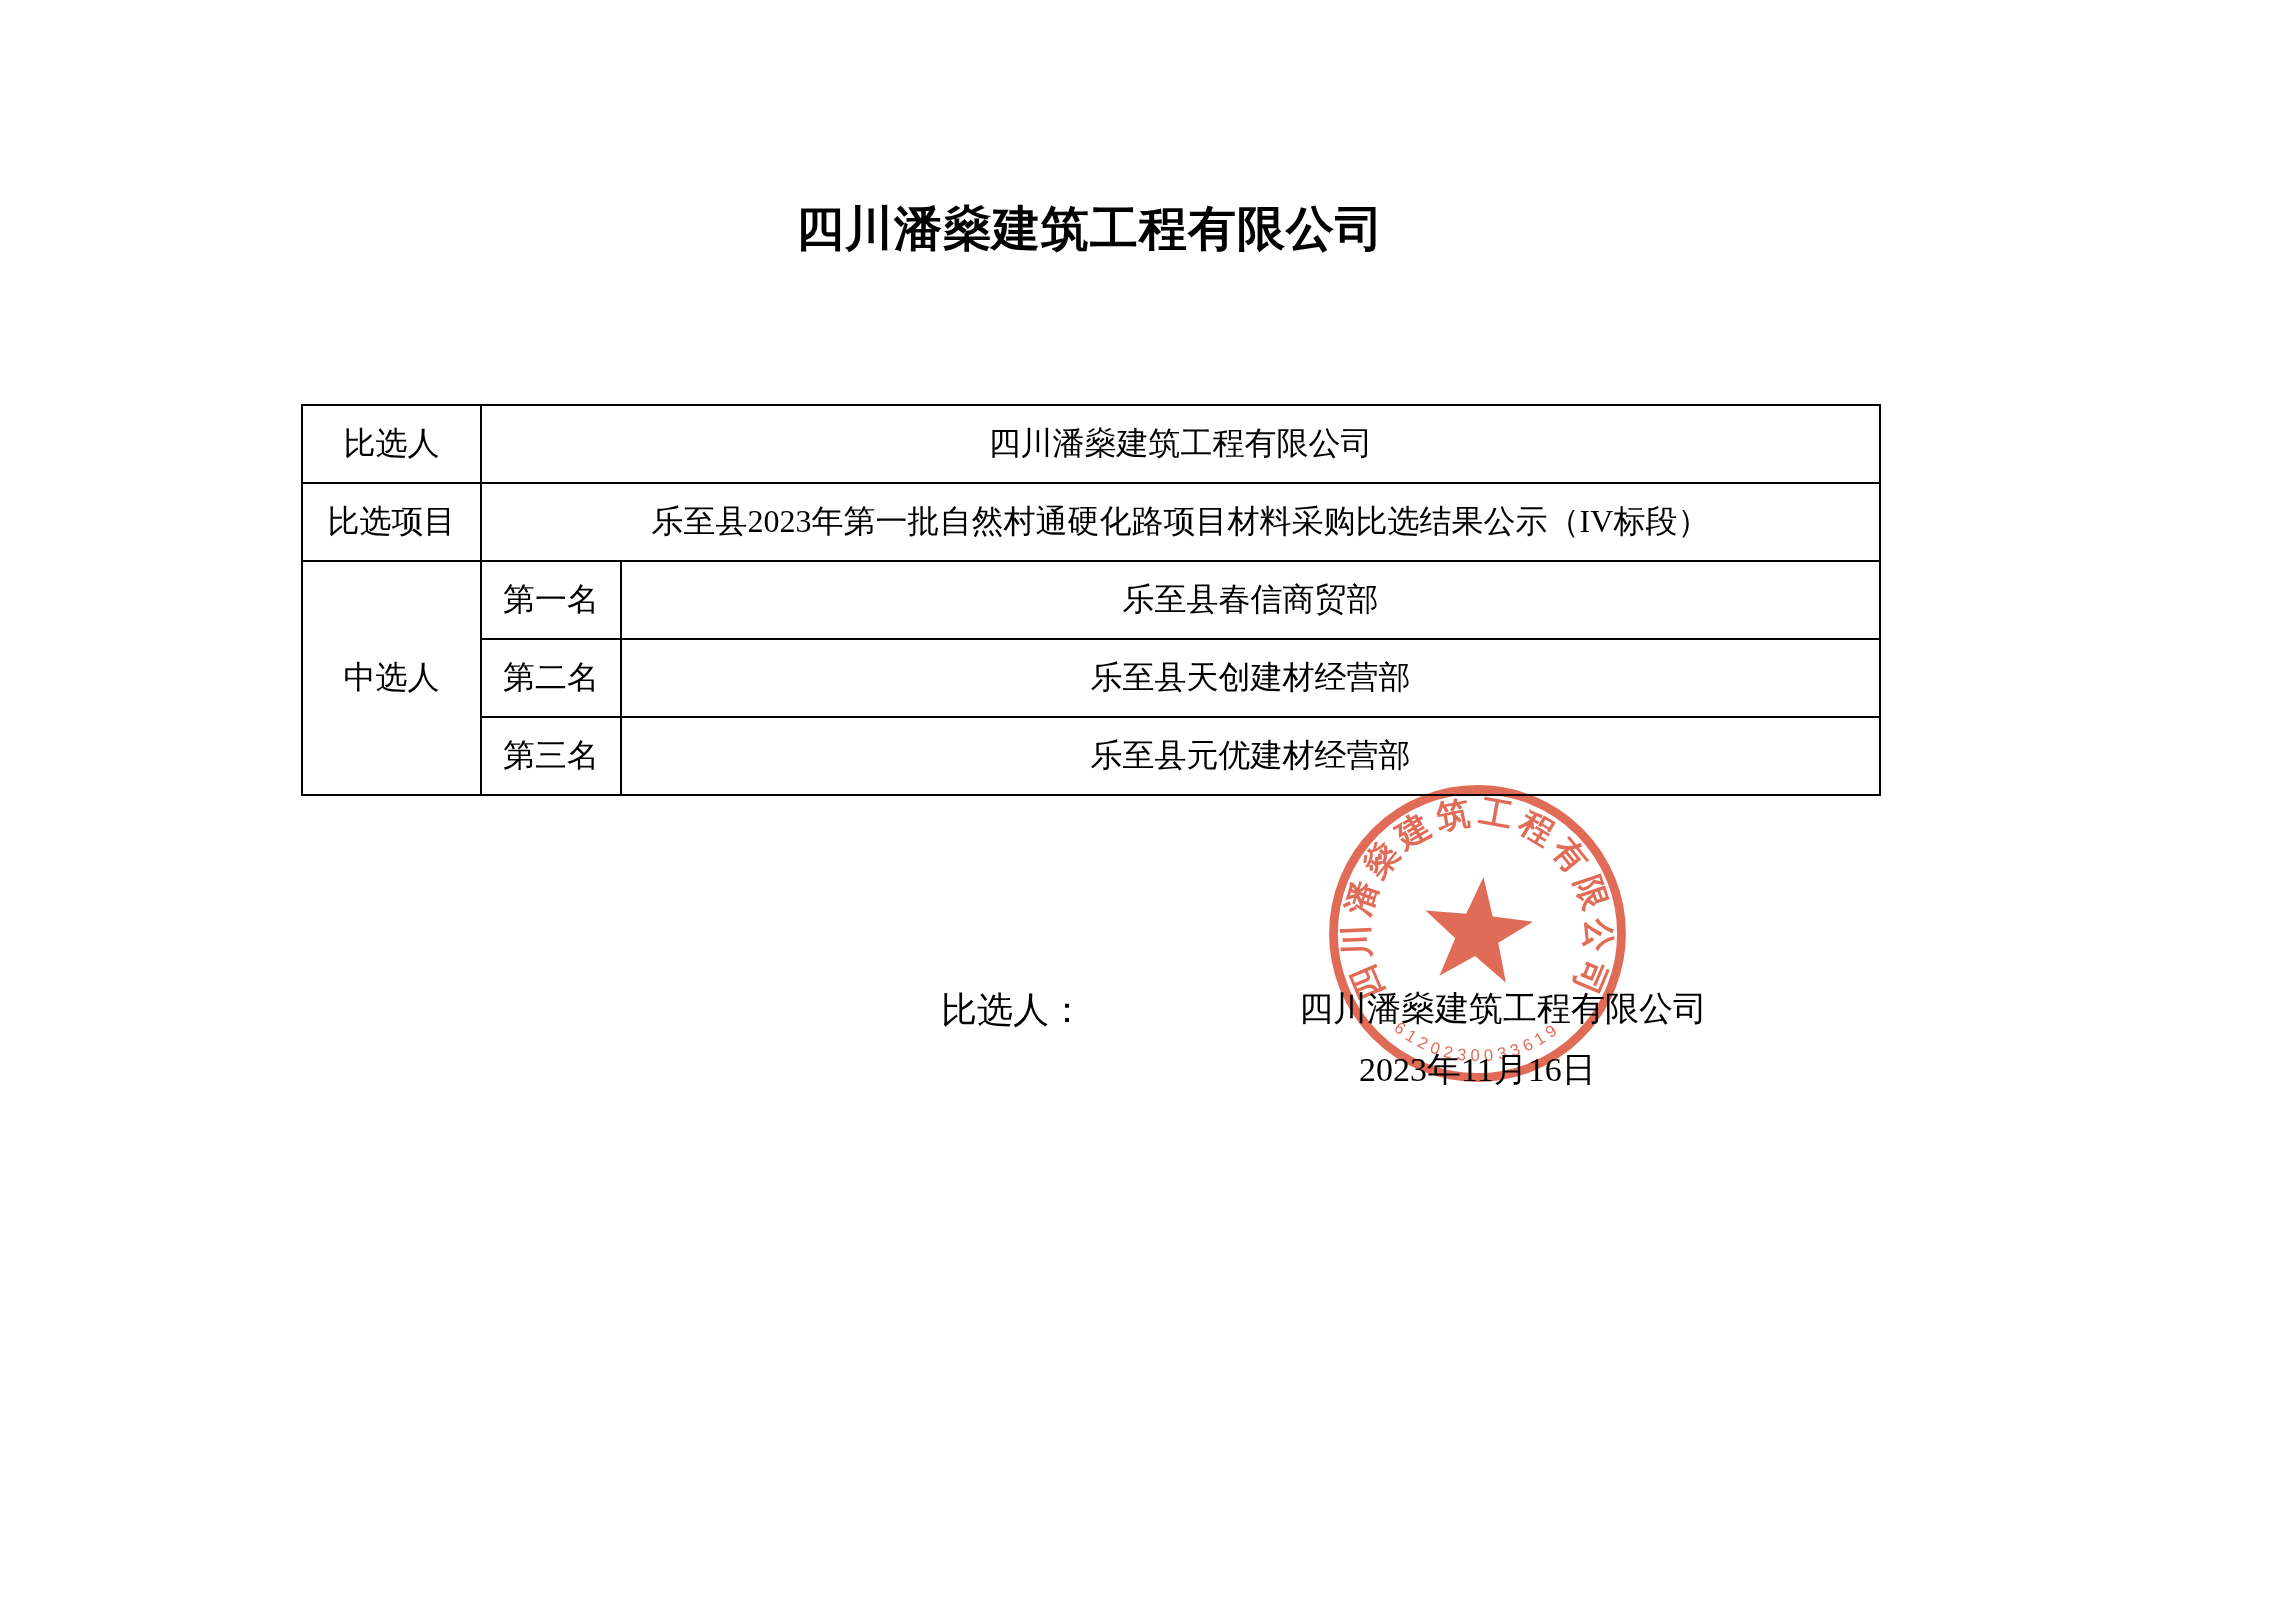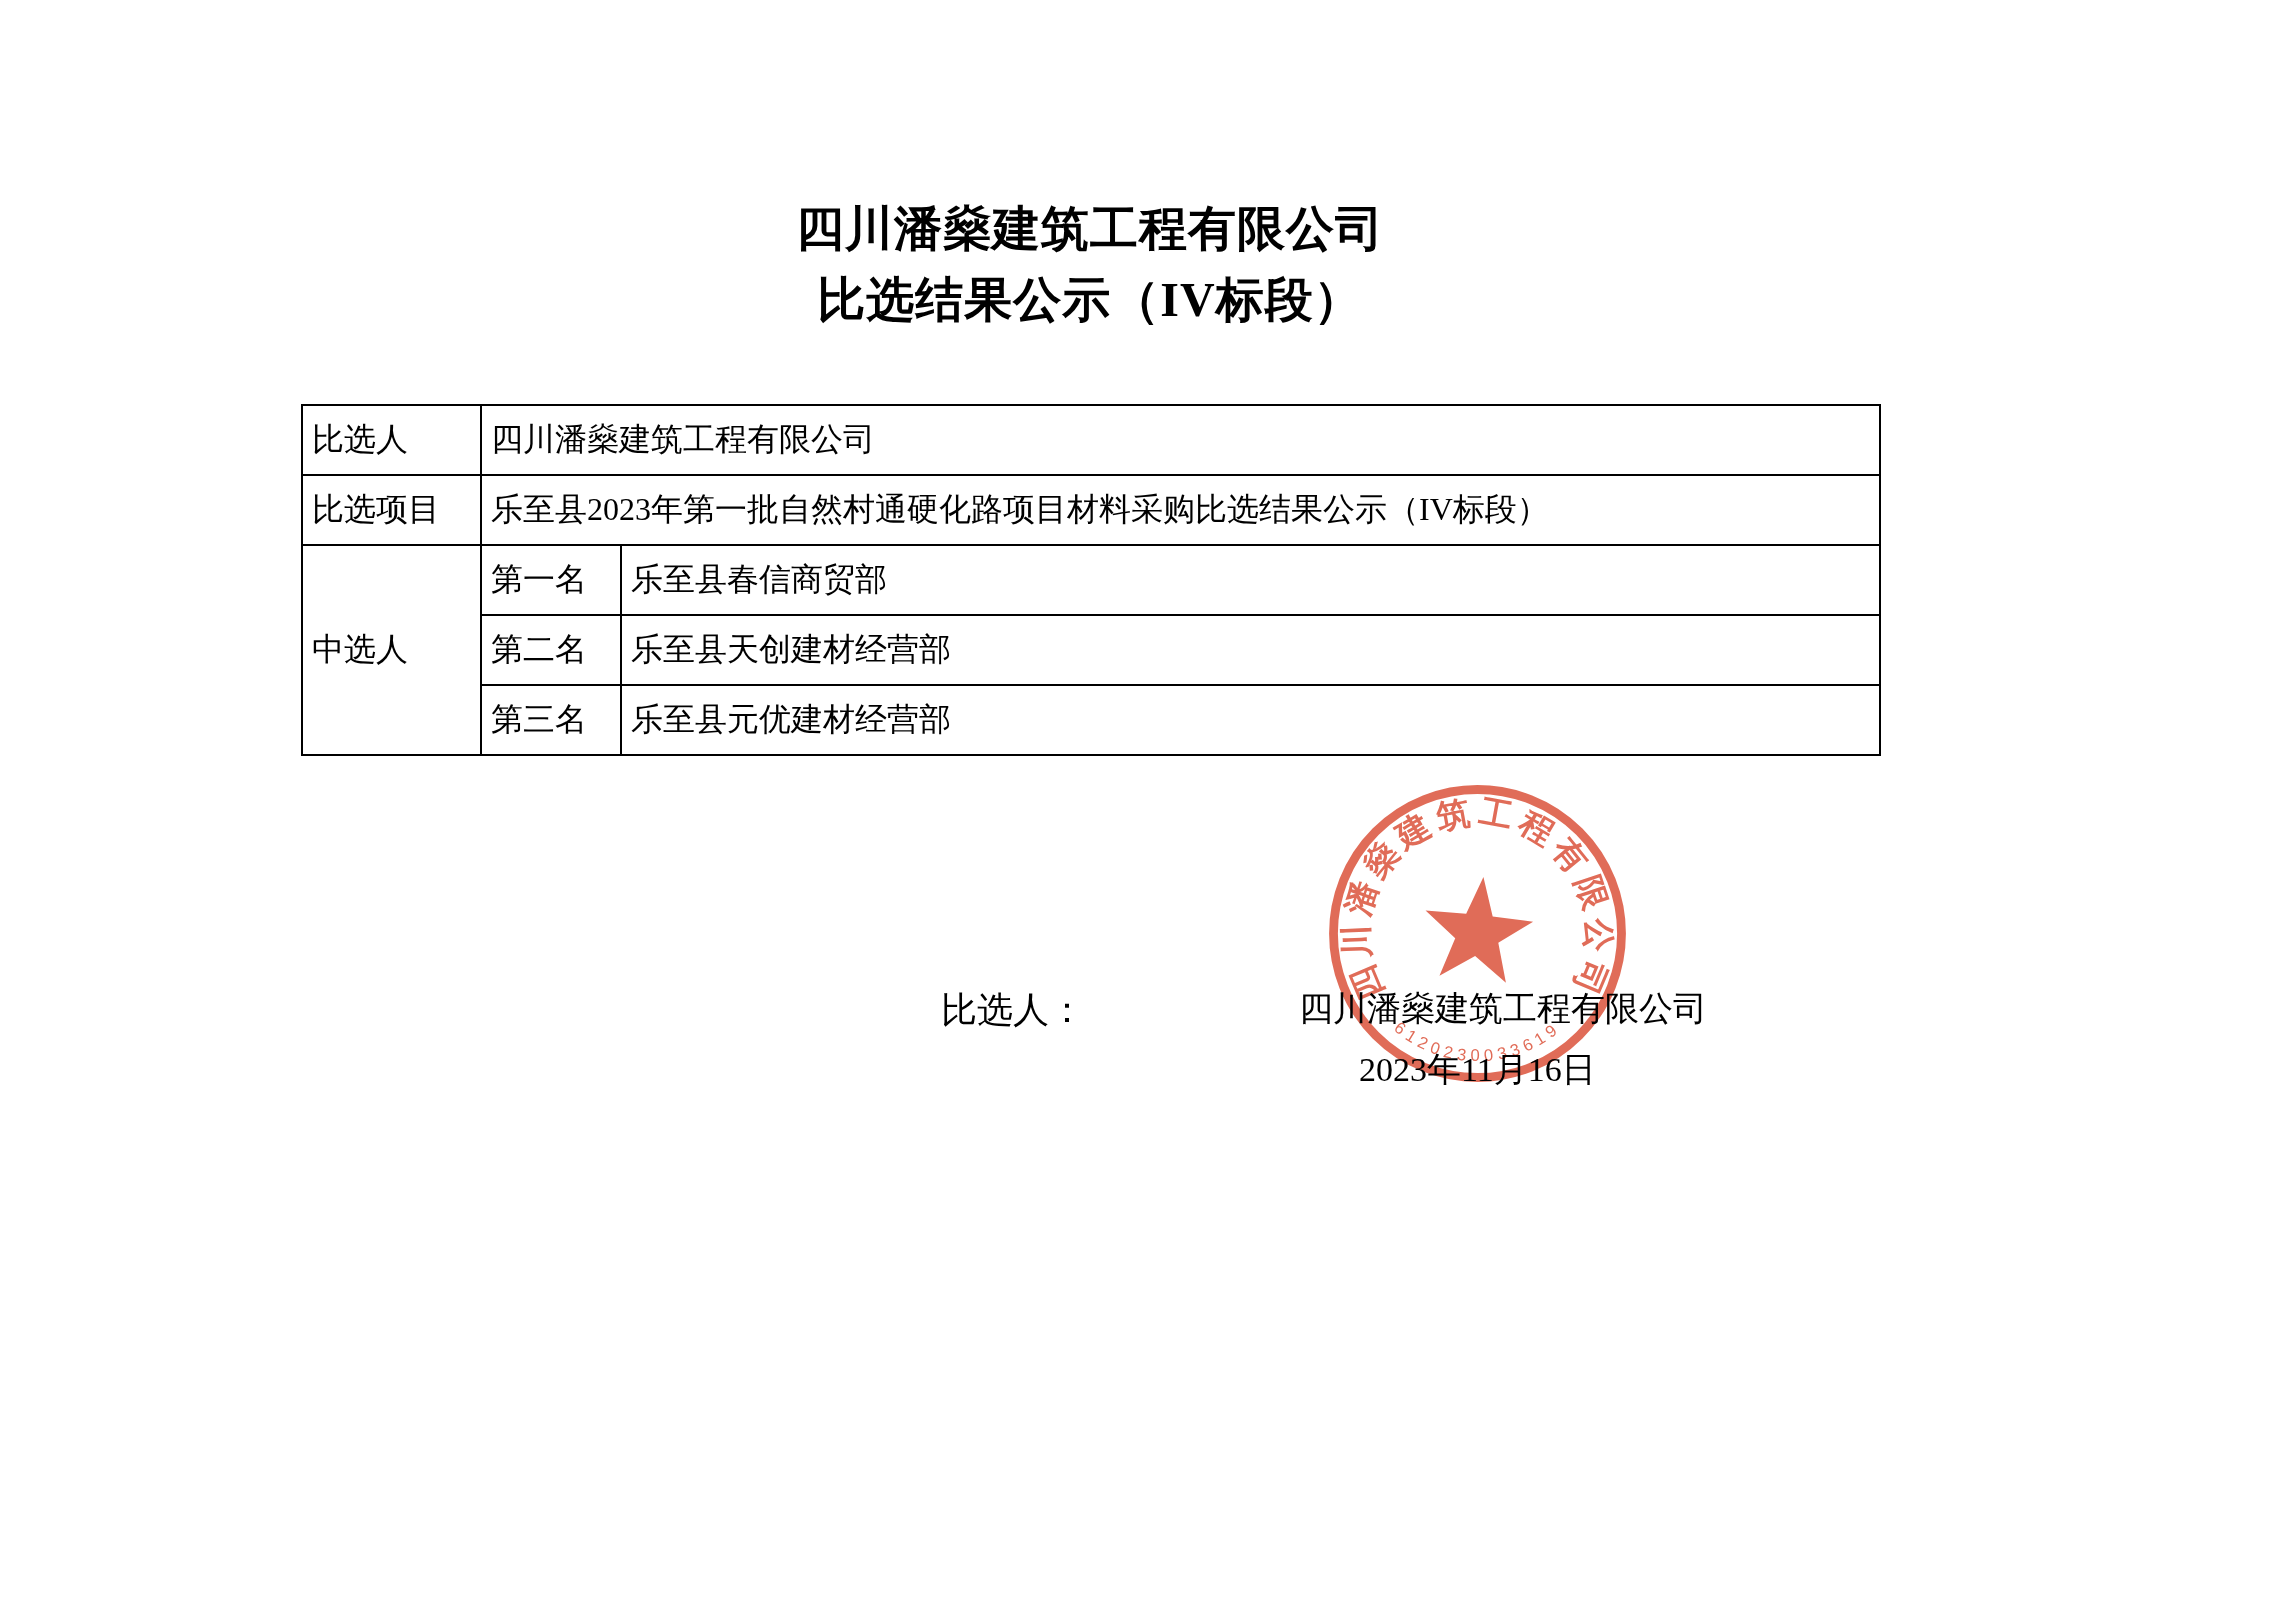--- a/index.html
+++ b/index.html
@@ -27,23 +27,24 @@
   table.result {
     position: absolute;
     left: 301px;
     top: 404px;
     width: 1578px;
     border-collapse: collapse;
     table-layout: fixed;
   }
   table.result td {
     border: 2.9px solid #000000;
+    text-align: center;
     vertical-align: middle;
     font-size: 32px;
-    padding: 9px;
+    padding: 16px;
     overflow: hidden;
     white-space: nowrap;
   }
   table.result tr { height: 70px; }
   .sig-label   { position: absolute; left: 941px;  top: 986px; font-size: 36px; white-space: nowrap; }
   .sig-company { position: absolute; left: 1299px; top: 986px; font-size: 34px; white-space: nowrap; }
   .sig-date    { position: absolute; left: 1359px; top: 1047px; font-size: 34px; white-space: nowrap; }
   .stamp {
     position: absolute;
     left: 1309px;
@@ -55,21 +56,20 @@
     pointer-events: none;
   }
 </style>
 </head>
 <body>
 
 <div class="page">
 
   <div class="titles">
     <div>四川潘燊建筑工程有限公司</div>
-    <div>比选结果公示（IV标段）</div>
   </div>
 
   <table class="result">
     <colgroup>
       <col style="width:179px">
       <col style="width:140px">
       <col style="width:1259px">
     </colgroup>
     <tbody>
         <tr>

